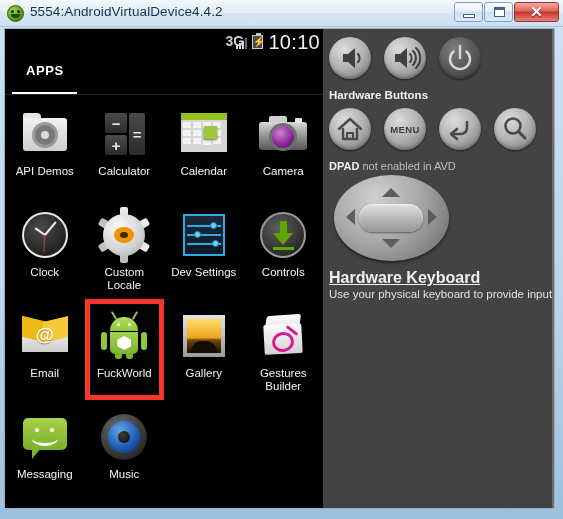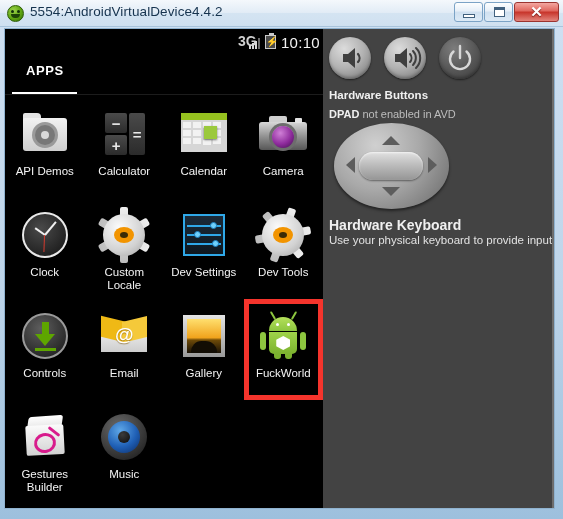--- a/index.html
+++ b/index.html
@@ -175,21 +175,21 @@
   }
   .bat .bolt {
     position: absolute;
     left: 0; right: 0; top: 0; bottom: 0;
     color: #e8e8e8;
     font-size: 10px;
     line-height: 12px;
     text-align: center;
   }
   #clock {
-    font-size: 15px;
+    font-size: 20px;
     color: #f2f2f2;
     letter-spacing: 0.3px;
   }
 
   
   #tabs {
     position: absolute;
     left: 0; top: 26px;
     width: 318px; height: 40px;
     background: #000;
@@ -737,23 +737,24 @@
     border-right: 9px solid #5d5d5d;
   }
   #dpad .arrow.right {
     left: 94px; top: 34px;
     border-top: 8px solid transparent;
     border-bottom: 8px solid transparent;
     border-left: 9px solid #5d5d5d;
   }
   .kb-block { margin-top: 4px; }
   .kb-title {
-    font-size: 14px;
+    font-size: 16px;
     color: #f0f0f0;
     font-weight: bold;
+    text-decoration: underline;
   }
   .kb-sub {
     font-size: 11.5px;
     color: #e2e2e2;
     margin-top: 1px;
   }
   #panel-scroll-edge {
     position: absolute;
     right: 0; top: 0;
     width: 2px; height: 479px;
@@ -892,88 +893,88 @@
             <span class="line" style="top:16px;"></span>
             <span class="line" style="top:25px;"></span>
             <span class="line" style="top:34px;"></span>
             <span class="knob" style="left:32px;top:13px;"></span>
             <span class="knob" style="left:16px;top:22px;"></span>
             <span class="knob" style="left:34px;top:31px;"></span>
           </div>
           <div class="app-label">Dev Settings</div>
         </div>
 
-        <div class="app-cell">
-          <div class="app-icon ic-locale">
-            <span class="tooth" style="transform:rotate(20deg);"></span>
-            <span class="tooth" style="transform:rotate(80deg);"></span>
-            <span class="tooth" style="transform:rotate(140deg);"></span>
-            <span class="gearout"></span>
-              <span class="ring"></span>
-          </div>
-          <div class="app-label">Dev Tools</div>
-        </div>
 
         <div class="app-cell">
           <div class="app-icon ic-dl">
             <span class="circ"></span>
               <span class="stem"></span>
               <span class="head"></span>
               <span class="bar"></span>
           </div>
           <div class="app-label">Controls</div>
         </div>
 
         <div class="app-cell">
           <div class="app-icon ic-mail">
             <span class="env"></span>
               <span class="flapL"></span>
               <span class="flapR"></span>
             <span class="at">@</span>
           </div>
           <div class="app-label">Email</div>
-        </div>
-
-        <div class="app-cell">
-          <div class="app-icon ic-gal">
-            <span class="frame"></span>
-              <span class="pic">
-                <i class="hill"></i>
-              </span>
-          </div>
-          <div class="app-label">Gallery</div>
         </div>
 
         <div class="app-cell highlighted">
           <div class="app-icon ic-droid">
             <span class="ant l"></span>
               <span class="ant r"></span>
             <span class="head"></span>
             <span class="eyed l"></span>
               <span class="eyed r"></span>
             <span class="arm l"></span>
               <span class="arm r"></span>
             <span class="leg l"></span>
               <span class="leg r"></span>
             <span class="torso"></span>
             <span class="box"></span>
           </div>
           <div class="app-label">FuckWorld</div>
         </div>
 
         <div class="app-cell">
+          <div class="app-icon ic-gal">
+            <span class="frame"></span>
+              <span class="pic">
+                <i class="hill"></i>
+              </span>
+          </div>
+          <div class="app-label">Gallery</div>
+        </div>
+
+        <div class="app-cell">
           <div class="app-icon ic-gest">
             <span class="lid"></span>
               <span class="pad"></span>
             <span class="stroke"></span>
               <span class="tail"></span>
           </div>
           <div class="app-label">Gestures Builder</div>
         </div>
 
+        <div class="app-cell">
+          <div class="app-icon ic-msg">
+            <span class="bub"></span>
+              <span class="tailm"></span>
+            <span class="e l"></span>
+              <span class="e r"></span>
+              <span class="smile"></span>
+          </div>
+          <div class="app-label">Messaging</div>
+        </div>
 
         <div class="app-cell">
           <div class="app-icon ic-music">
             <span class="spk"></span>
               <span class="cone"></span>
               <span class="dome"></span>
           </div>
           <div class="app-label">Music</div>
         </div>
 
@@ -1001,20 +1002,44 @@
         <div class="rbtn dark">
           <svg width="42" height="42" viewBox="0 0 42 42">
             <path d="M14.5 14.5 a10 10 0 1 0 13 0" stroke="#d8d8d8" stroke-width="2.4" fill="none" stroke-linecap="round"></path>
             <line x1="21" y1="9" x2="21" y2="21" stroke="#d8d8d8" stroke-width="2.4" stroke-linecap="round"></line>
           </svg>
         </div>
       </div>
 
       <div class="panel-heading">Hardware Buttons</div>
 
+      <div class="btn-row">
+        <div class="rbtn">
+          <svg width="42" height="42" viewBox="0 0 42 42">
+            <path d="M21 11 L32 21 M21 11 L10 21" stroke="#4a4a4a" stroke-width="2.4" fill="none" stroke-linecap="round"></path>
+            <path d="M14 20 v11 h14 v-11" stroke="#4a4a4a" stroke-width="2.4" fill="none" stroke-linejoin="round"></path>
+            <path d="M18 31 v-6 h6 v6" stroke="#4a4a4a" stroke-width="2" fill="none"></path>
+          </svg>
+        </div>
+        <div class="rbtn">
+          <span class="lbl">MENU</span>
+        </div>
+        <div class="rbtn">
+          <svg width="42" height="42" viewBox="0 0 42 42">
+            <path d="M28 14 v6 a6 6 0 0 1 -6 6 h-8" stroke="#4a4a4a" stroke-width="2.6" fill="none" stroke-linecap="round"></path>
+            <path d="M18 21 l-6 5 l6 5" stroke="#4a4a4a" stroke-width="2.6" fill="none" stroke-linecap="round" stroke-linejoin="round"></path>
+          </svg>
+        </div>
+        <div class="rbtn">
+          <svg width="42" height="42" viewBox="0 0 42 42">
+            <circle cx="19" cy="18" r="7.5" stroke="#4a4a4a" stroke-width="2.6" fill="none"></circle>
+            <line x1="24.5" y1="23.5" x2="31" y2="30" stroke="#4a4a4a" stroke-width="3" stroke-linecap="round"></line>
+          </svg>
+        </div>
+      </div>
 
       <div class="panel-note">
         <b>DPAD</b><span> not enabled in AVD</span>
       </div>
 
       <div id="dpad">
         <span class="oval"></span>
         <span class="arrow up"></span>
         <span class="arrow down"></span>
         <span class="arrow left"></span>

